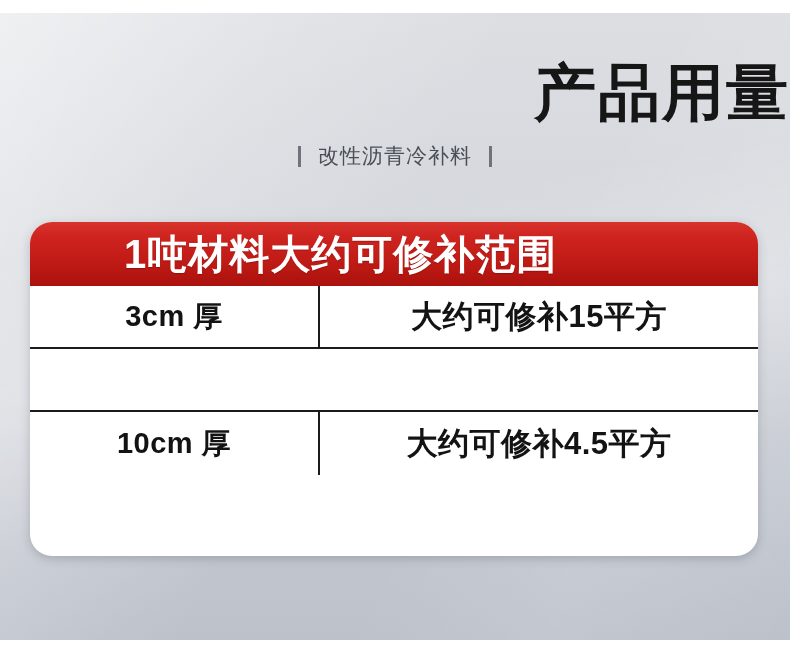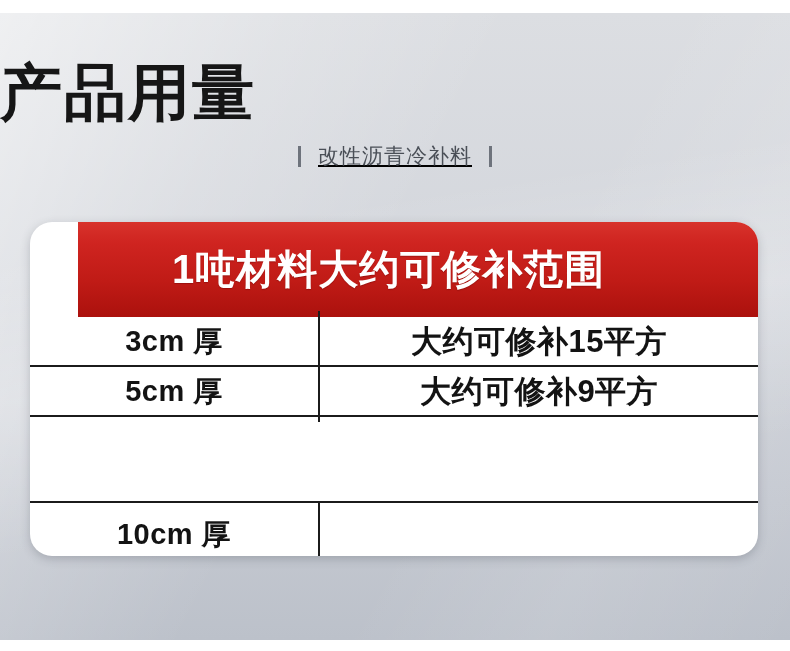--- a/index.html
+++ b/index.html
@@ -52,37 +52,36 @@
        rgba(255,255,255,0.00) 100%);
     pointer-events: none;
   }
 
   
   .heading {
     position: absolute;
     left: 0;
     top: 62px;
     width: 790px;
-    text-align: left;
+    text-align: right;
   }
   .heading-title {
     font-family: "Liberation Sans", "DejaVu Sans", sans-serif;
     font-size: 62px;
     font-weight: bold;
     letter-spacing: 2px;
     color: #161616;
     line-height: 1.0;
   }
   .heading-sub {
     margin-top: 18px;
     display: flex;
     align-items: center;
     justify-content: center;
     gap: 17px;
-    text-decoration: underline;
   }
   .sub-bar {
     display: block;
     width: 3px;
     height: 21px;
     background: #6e737c;
   }
   .heading-sub-text {
     font-family: "Liberation Sans", "DejaVu Sans", sans-serif;
     font-size: 21px;
@@ -99,44 +98,43 @@
     top: 222px;
     width: 728px;
     height: 334px;
     border-radius: 22px;
     background: #ffffff;
     box-shadow: 0 3px 10px rgba(60,65,75,0.25);
     overflow: hidden;
   }
   .card-header {
     position: relative;
-    height: 95px;
+    height: 64px;
     background: linear-gradient(180deg, #d8332c 0%, #cf2420 22%, #c01b16 62%, #ab110d 100%);
     display: flex;
     align-items: center;
     padding-left: 94px;
     box-sizing: border-box;
-    margin-left: 48px;
   }
   .card-header-title {
     font-family: "Liberation Sans", "DejaVu Sans", sans-serif;
     font-size: 40px;
     font-weight: bold;
     color: #ffffff;
     letter-spacing: 1px;
     white-space: nowrap;
     text-shadow: 0 1px 1px rgba(90,0,0,0.35);
   }
 
   .card-body {
     position: relative;
   }
   .row {
     display: flex;
-    height: 48px;
+    height: 61px;
     align-items: center;
     border-top: 2px solid #1b1b1b;
   }
   .row:first-child {
     border-top: none;
   }
   .cell {
     font-family: "Liberation Sans", "DejaVu Sans", sans-serif;
     font-weight: bold;
     color: #131313;
@@ -160,21 +158,20 @@
     line-height: 61px;
     border-radius: 15px;
   }
   .row:last-child .cell-thickness,
   .row:last-child .cell-coverage {
     height: 63px;
     line-height: 63px;
   }
   .row:last-child {
     height: 63px;
-    margin-top: 36px;
   }
 
   
   .bottom-strip {
     position: absolute;
     left: 0;
     top: 640px;
     width: 790px;
     height: 11px;
     background: #ffffff;
@@ -214,30 +211,27 @@
       <span class="card-header-title">1吨材料大约可修补范围</span>
     </div>
 
     <div class="card-body">
 
       <div class="row">
         <div class="cell cell-thickness">3cm  厚</div>
         <div class="cell cell-coverage">大约可修补15平方</div>
       </div>
 
-      <div class="row">
-        <div class="cell cell-thickness">5cm  厚</div>
-        <div class="cell cell-coverage">大约可修补9平方</div>
-      </div>
 
       <div class="row">
       </div>
 
       <div class="row">
         <div class="cell cell-thickness">10cm  厚</div>
+        <div class="cell cell-coverage">大约可修补4.5平方</div>
       </div>
 
     </div>
   </div>
 
   <div class="bottom-strip"></div>
 
 </div>
 
 </body></html>

